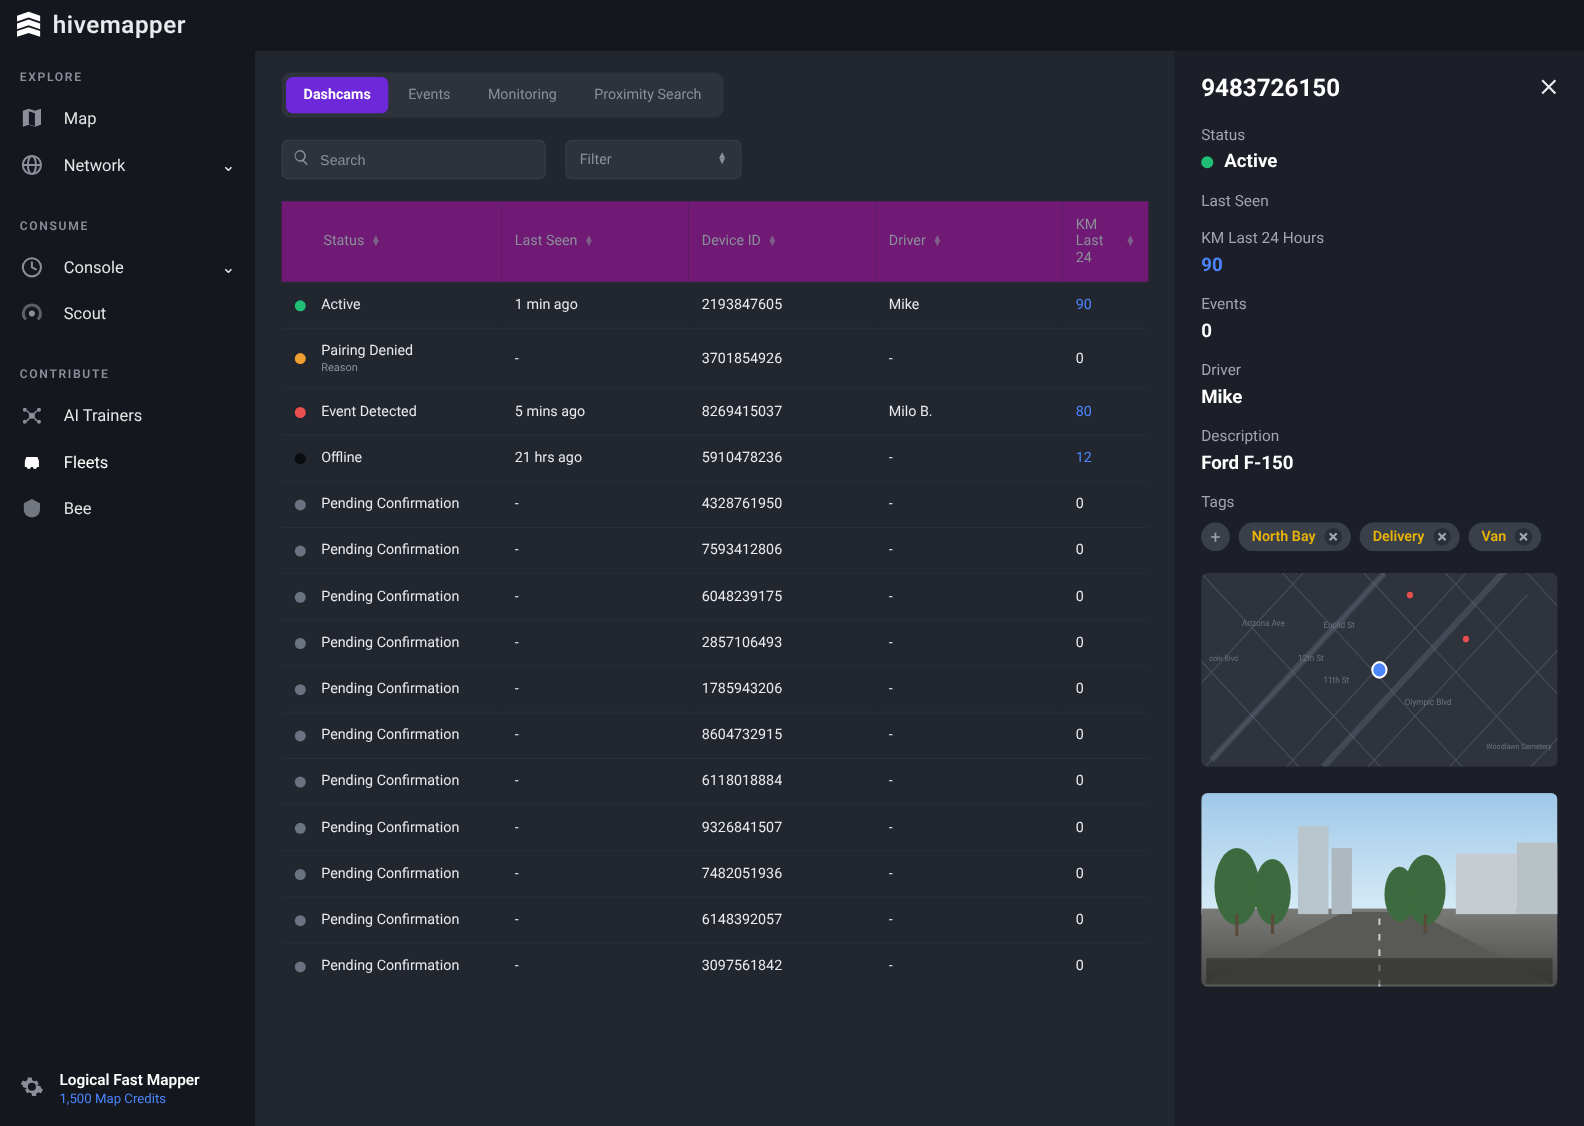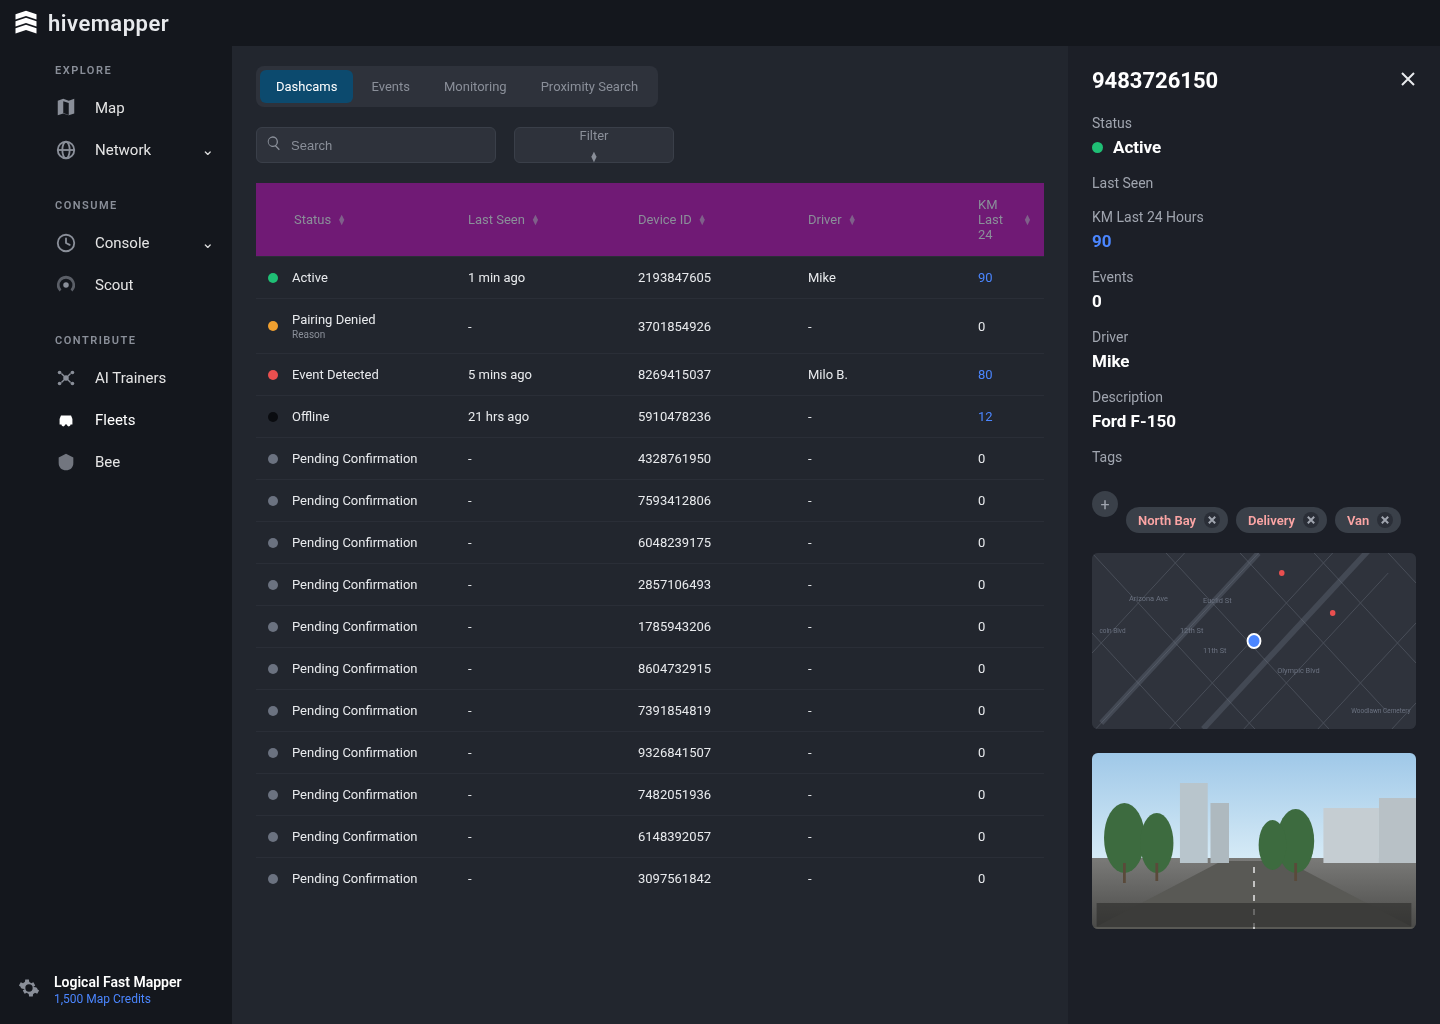--- a/index.html
+++ b/index.html
@@ -35,21 +35,21 @@
   display: flex;
   overflow: hidden;
 }
 .sidebar {
   width: 232px;
   background: #14171d;
   display: flex;
   flex-direction: column;
   flex-shrink: 0;
 }
-.sidebar-scroll { flex: 1; overflow-y: auto; padding-top: 18px; padding-left: 37px; }
+.sidebar-scroll { flex: 1; overflow-y: auto; padding-top: 18px; }
 .section-label {
   font-size: 11px;
   letter-spacing: 1.5px;
   color: #8a8f99;
   font-weight: 600;
   padding: 0 18px 10px;
 }
 .nav-item {
   display: flex;
   align-items: center;
@@ -88,21 +88,21 @@
   padding: 4px;
   gap: 2px;
 }
 .tab {
   padding: 9px 16px;
   font-size: 13px;
   color: #8a8f99;
   border-radius: 6px;
   cursor: pointer;
 }
-.tab.active { background:#0c4a6e; color:#fff; }
+.tab.active { background:#6d28d9; color:#fff;font-weight:bold; }
 
 .controls {
   display: flex;
   gap: 18px;
   margin-top: 20px;
 }
 .search-wrap {
   position: relative;
   width: 240px;
 }
@@ -125,21 +125,20 @@
   border:1px solid #3a3f49;
   border-radius:6px;
   height:36px;
   display:flex;
   align-items:center;
   padding: 0 12px;
   color:#8a8f99;
   font-size:13px;
   cursor:pointer;
   justify-content:space-between;
-  flex-direction:column;
 }
 
 .table {
   margin-top: 20px;
   width: 100%;
   border-collapse: collapse;
 }
 .table th {
   text-align:left;
   font-weight:400;
@@ -182,21 +181,21 @@
 .field.first { margin-top: 22px; }
 .field-label { font-size:14px; color:#a0a5af; }
 .field-value { font-size:17px; font-weight:700; color:#fff; margin-top:6px; display:flex; align-items:center; gap:10px;}
 .field-value .dot{width:11px;height:11px;}
 .field-value.link{color:#4b86ff;}
 .tags-row { display:flex; gap:8px; margin-top:10px; flex-wrap:wrap; align-items:center;}
 .tag-add {
   width:26px;height:26px;border-radius:50%;background:#3a4049;display:flex;align-items:center;justify-content:center;cursor:pointer;color:#a0a5af;font-size:16px;
 }
 .tag {
-  background:#3a4049;border-radius:14px;padding:5px 8px 5px 12px;display:flex;align-items:center;gap:8px;font-size:13px;font-weight:600;color:#fca5a5;margin-top:32px;
+  background:#3a4049;border-radius:14px;padding:5px 8px 5px 12px;display:flex;align-items:center;gap:8px;font-size:13px;font-weight:600;color:#eab308;
 }
 .tag-x{width:16px;height:16px;border-radius:50%;background:#2a2e37;display:flex;align-items:center;justify-content:center;cursor:pointer;}
 .tag-x svg{width:8px;height:8px;stroke:#a0a5af;stroke-width:2.5;}
 
 .map-thumb{
   margin-top:20px;height:176px;border-radius:6px;overflow:hidden;position:relative;
   background:#2a2e37;
 }
 .map-thumb svg{width:100%;height:100%;}
 .cam-thumb{
@@ -512,21 +511,21 @@
           <tr>
             <td>
               <div class="status-cell">
                 <span class="dot gray"></span>
                 <div>
                   <div>Pending Confirmation</div>
                 </div>
               </div>
             </td>
             <td>-</td>
-            <td>7391854819</td>
+            <td>6118018884</td>
             <td>-</td>
             <td>0</td>
           </tr>
           <tr>
             <td>
               <div class="status-cell">
                 <span class="dot gray"></span>
                 <div>
                   <div>Pending Confirmation</div>
                 </div>

